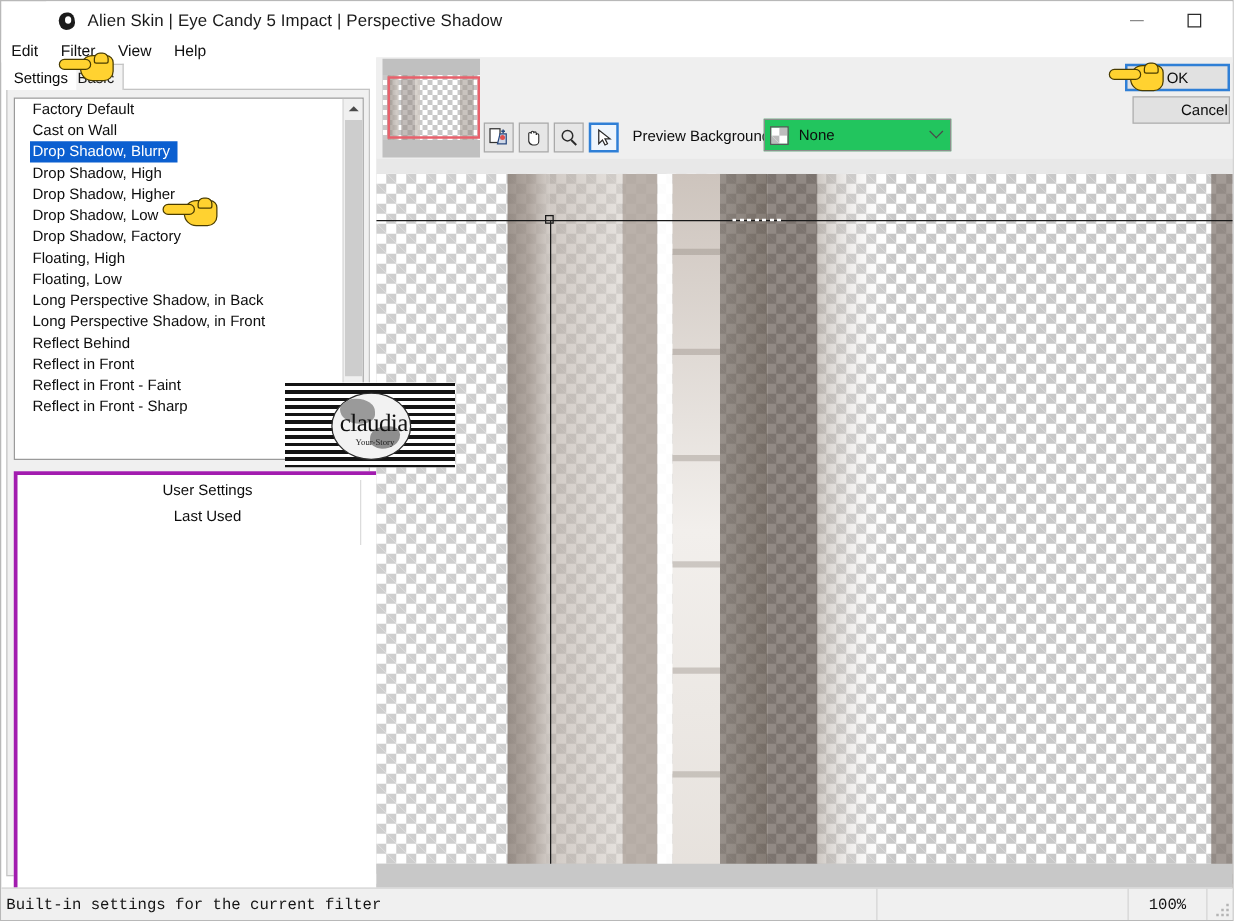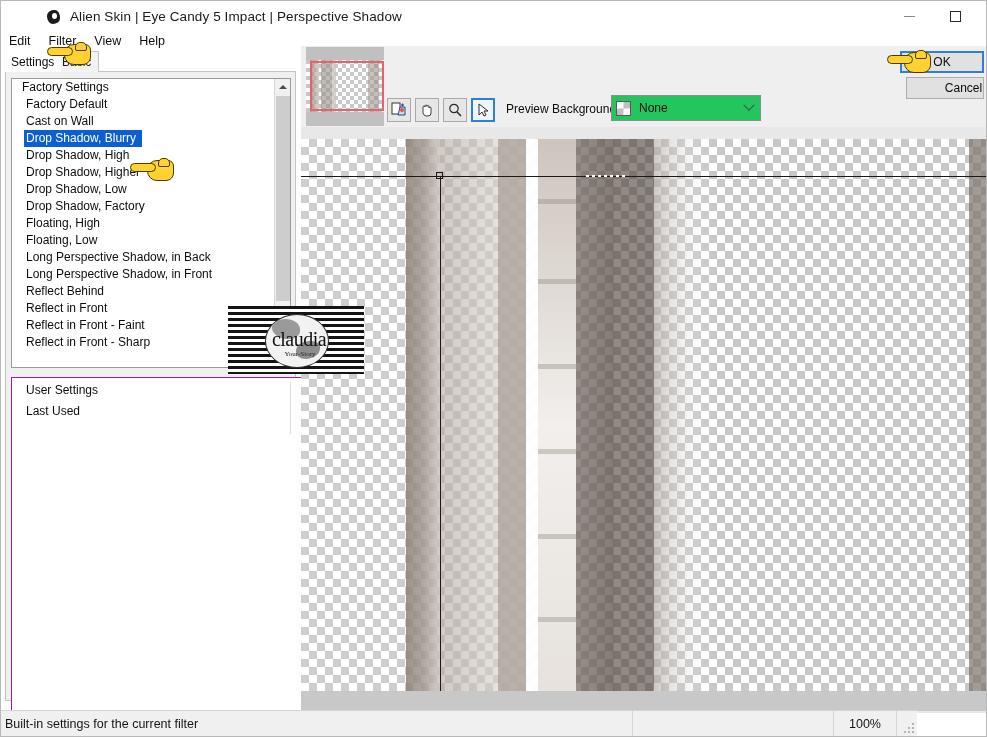--- a/index.html
+++ b/index.html
@@ -177,23 +177,24 @@
   .vscroll .thumb {
     position: absolute; left: 1px; top: 17px;
     width: 14px; height: 205px;
     background: #cdcdcd;
   }
 
   .userbox {
     position: absolute; left: 5px; top: 305px;
     width: 296px; height: 360px;
     background: #ffffff;
-    border: 1px solid #a21caf;
-    box-sizing: border-box;
-    overflow: hidden;
+    border: 3px solid #a21caf;
+    box-sizing: border-box;
+    overflow: hidden;
+    text-align: center;
   }
   .userbox .list-item { padding-left: 14px; }
   .userbox .divline {
     position: absolute; right: 15px; top: 4px;
     width: 1px; height: 52px; background: #dcdcdc;
   }
 
   
   .rightarea {
     position: absolute; left: 300px; top: 45px;
@@ -378,24 +379,24 @@
     border: 1px solid #adadad;
     box-sizing: border-box;
     font-size: 12px; line-height: 20px; text-align: center;
     color: #0b0b0b;
     padding-left: 37px;
   }
 
   
   .statusbar {
     position: absolute; left: 0; bottom: 0;
-    width: 916px; height: 25px;
+    width: 985px; height: 25px;
     background: #f0f0f0;
     border-top: 1px solid #d4d4d4;
-    display: flex; align-items: center;
+    display: flex; align-items: center; font-family: Liberation Mono, monospace;
   }
   .status-text {
     font-size: 12.5px; color: #141414;
     padding-left: 4px; flex: 1;
     white-space: nowrap;
   }
   .status-sep { width: 1px; height: 25px; background: #d4d4d4; }
   .status-mid { width: 200px; }
   .status-zoom {
     width: 62px; text-align: center;
@@ -474,21 +475,20 @@
 
   <div class="tabstrip">
     <div class="tab active">Settings</div>
     <div class="tab inactive">Basic</div>
   </div>
 
   <div class="leftpanel">
 
     <div class="listbox">
       <div class="list-scrollarea">
-        <div class="list-item header">Factory Settings</div>
         <div class="list-item">Factory Default</div>
         <div class="list-item">Cast on Wall</div>
         <div class="sel-wrap">
           <span class="list-item selected">Drop Shadow, Blurry</span>
         </div>
         <div class="list-item">Drop Shadow, High</div>
         <div class="list-item">Drop Shadow, Higher</div>
         <div class="list-item">Drop Shadow, Low</div>
         <div class="list-item">Drop Shadow, Factory</div>
         <div class="list-item">Floating, High</div>

